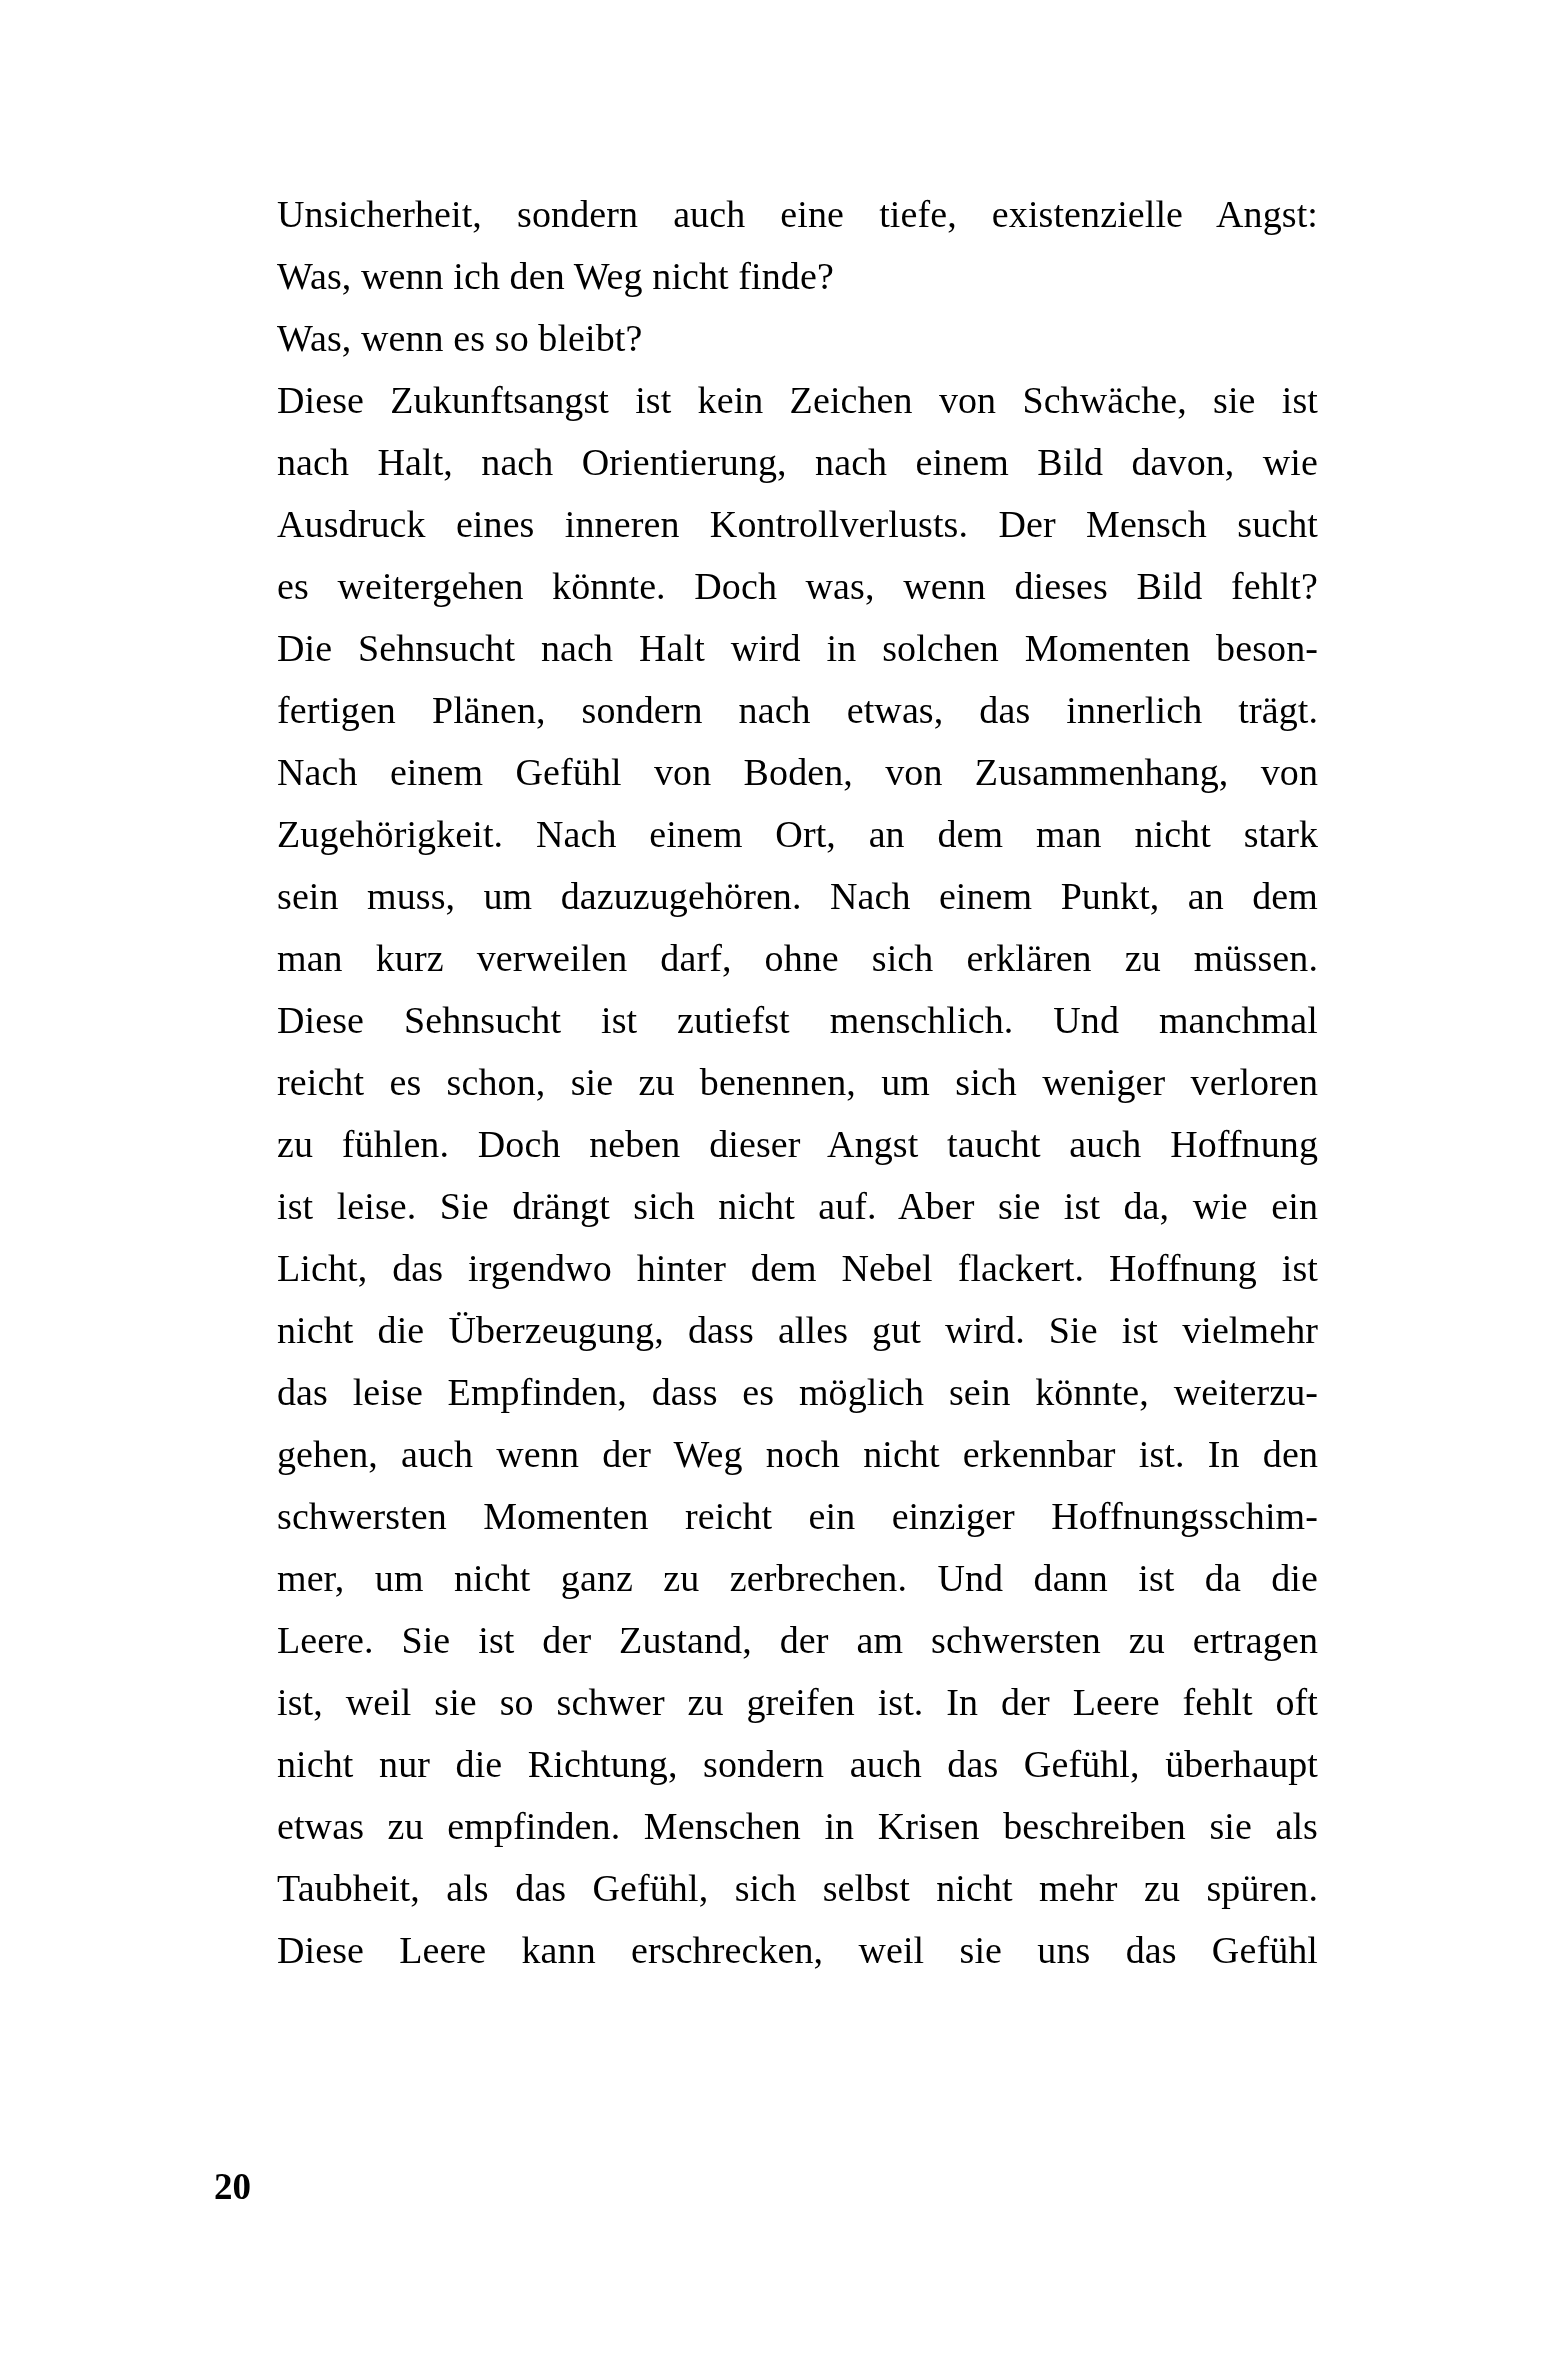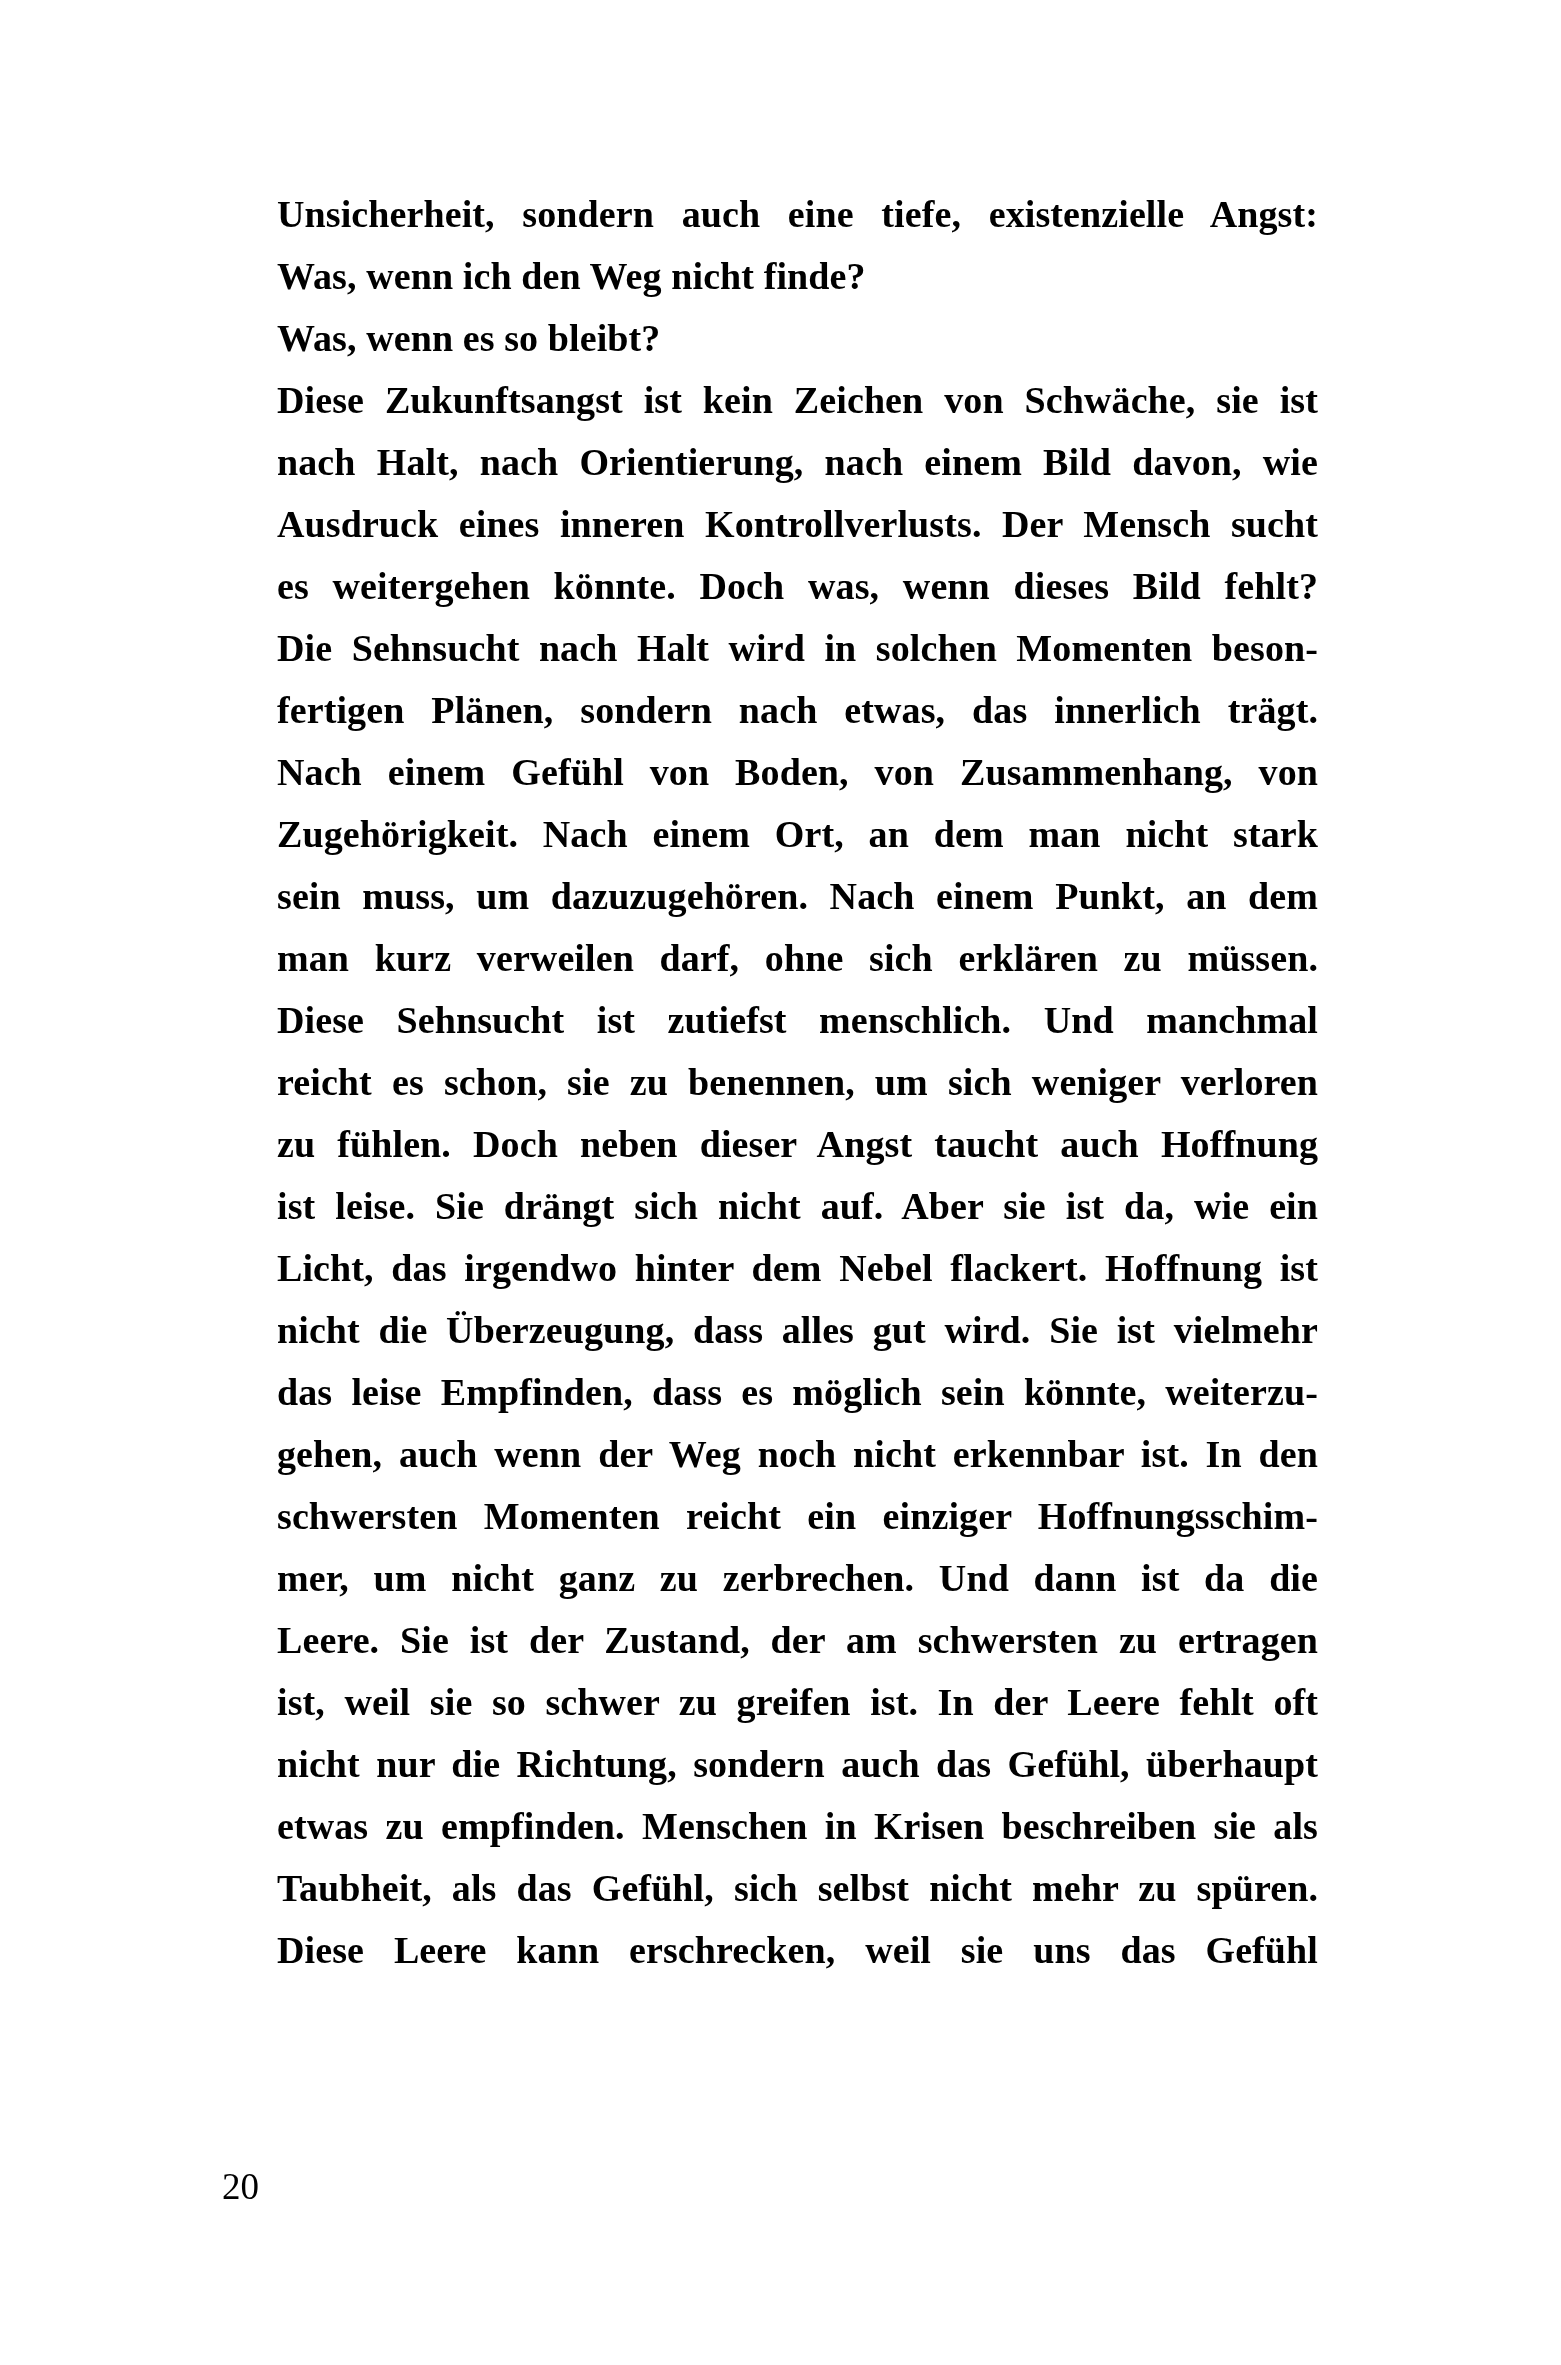--- a/index.html
+++ b/index.html
@@ -26,32 +26,32 @@
     top: 183px;
     width: 1041px;
   }
   .line {
     height: 62px;
     line-height: 62px;
     font-size: 38px;
     letter-spacing: 0.1px;
     text-align: left;
     text-align-last: left;
-    font-weight: bold;
   }
   .line.just {
     text-align: justify;
     text-align-last: justify;
   }
   .page-number {
     position: absolute;
-    left: 222px;
+    left: 214px;
     top: 2168px;
     font-size: 37px;
     line-height: 1;
+    font-weight: bold;
   }
 </style>
 </head>
 <body>
 
 <div class="page">
   <div class="text-block">
       <div class="line just">Unsicherheit, sondern auch eine tiefe, existenzielle Angst:</div>
       <div class="line">Was, wenn ich den Weg nicht finde?</div>
       <div class="line">Was, wenn es so bleibt?</div>

